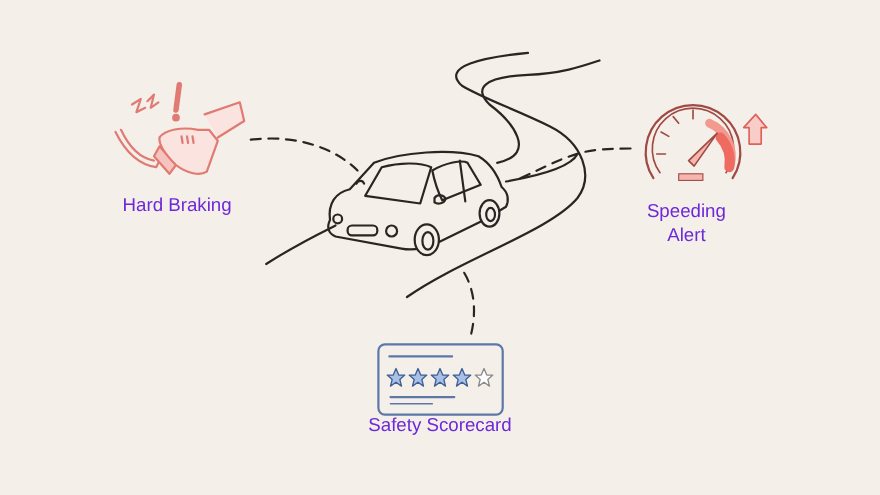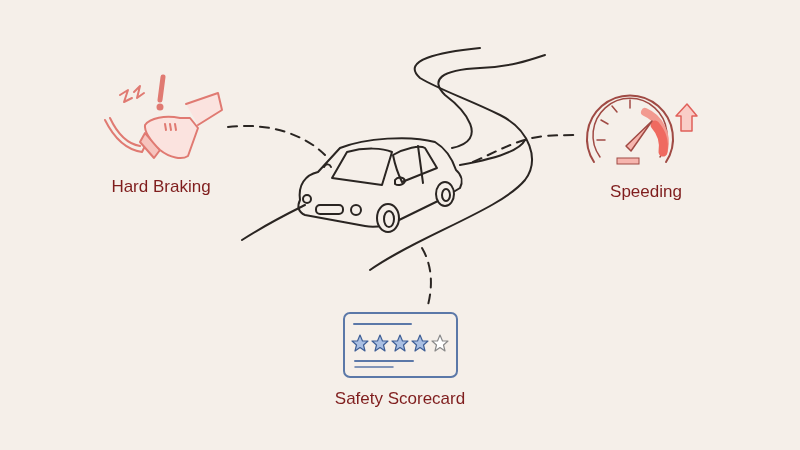--- a/index.html
+++ b/index.html
@@ -5,21 +5,21 @@
     html, body { margin: 0; padding: 0; }
     body {
       width: 800px; height: 450px; overflow: hidden;
       background: #f5efe9;
       font-family: "Liberation Sans", "DejaVu Sans", sans-serif;
       position: relative;
     }
     #canvas { position: absolute; left: 0; top: 0; }
     .label {
       position: absolute;
-      color: #7f1d1d;
+      color: #6d28d9;
       font-size: 17px;
       line-height: 22px;
       text-align: center;
       white-space: nowrap;
     }
     .label span { display: block; }
   </style>
 </head>
 <body>
 
@@ -95,19 +95,20 @@
       <polygon points="420,335 422.5,341 428,341 423.5,345 425,351 420,347.5 415,351 416.5,345 412,341 417.5,341" fill="#a9bfe3"></polygon>
       <polygon points="440,335 442.5,341 448,341 443.5,345 445,351 440,347.5 435,351 436.5,345 432,341 437.5,341" fill="#ffffff" stroke="#8a8a8a"></polygon>
     </g>
   </g>
 </svg>
 
 <div class="label" style="left:96px; top:176px; width:130px;">
   <span>Hard Braking</span>
 </div>
 
-<div class="label" style="left:586px; top:181px; width:120px;">
+<div class="label" style="left:564px; top:181px; width:120px;">
   <span>Speeding</span>
+  <span>Alert</span>
 </div>
 
-<div class="label" style="left:315px; top:388px; width:170px;">
+<div class="label" style="left:315px; top:376px; width:170px;">
   <span>Safety Scorecard</span>
 </div>
 
 </body></html>

